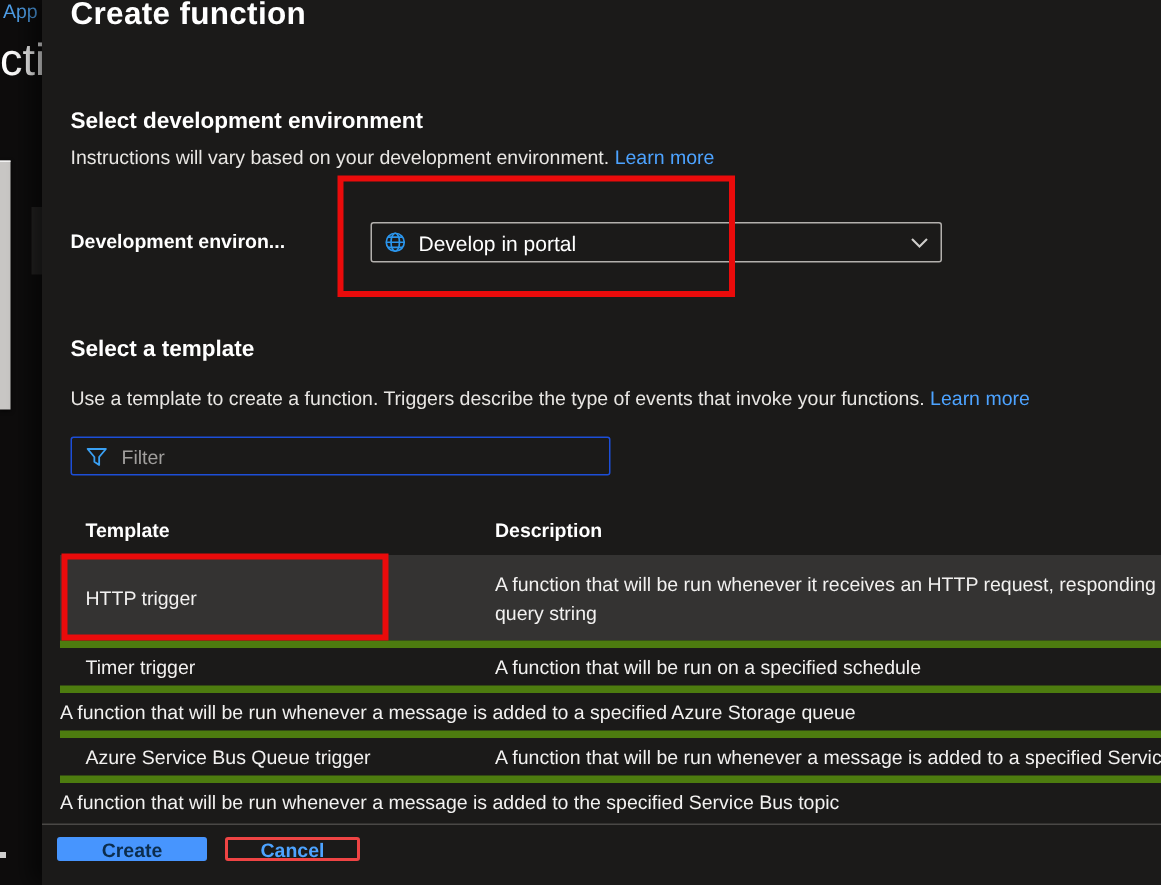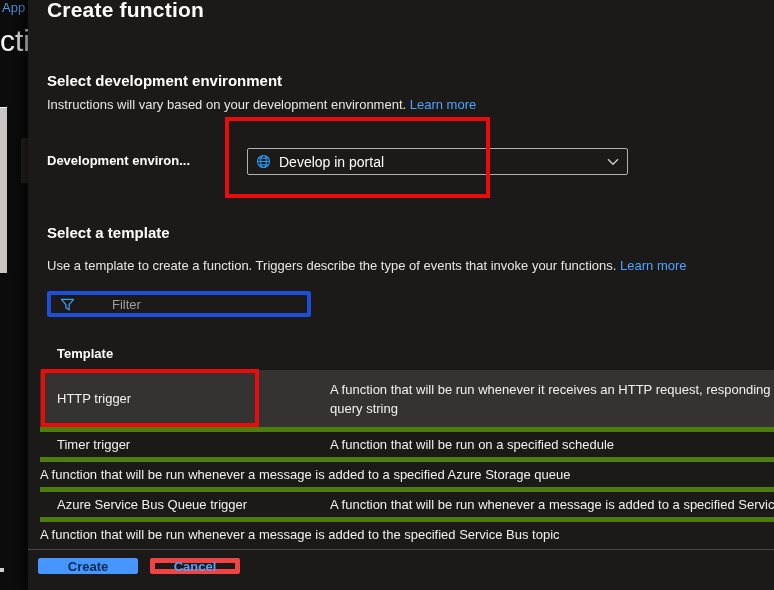--- a/index.html
+++ b/index.html
@@ -33,23 +33,23 @@
 
   .dropdown {
     left:219px; top:148px; width:381px; height:27px;
     border:1px solid #b3b0ad; border-radius:2px; background:#1b1a19;
     display:flex; align-items:center; padding:0 8px; cursor:pointer;
   }
   .dropdown .value { font-size:14px; color:#fff; margin-left:8px; }
   .dropdown .chev { margin-left:auto; display:flex; align-items:center; }
 
   .filter-box {
-    left:19px; top:291px; width:264px; height:26px;
-    border:4px solid #1d4ed8; border-radius:2px; background:transparent;
-    display:flex; align-items:center; padding:0 9px;gap:28px;
+    left:19px; top:291px; width:360px; height:26px;
+    border:1px solid #1d4ed8; border-radius:2px; background:transparent;
+    display:flex; align-items:center; padding:0 9px;
   }
   .filter-box input {
     flex:1; background:transparent; border:none; outline:none;
     font-family:"Liberation Sans", sans-serif; font-size:13px; color:#fff; margin-left:9px;
   }
   .filter-box input::placeholder { color:#a19f9d; }
 
   
   .tbl { left:12px; top:337px; right:0; }
   .trow { display:flex; align-items:center;gap:25px; }
@@ -66,21 +66,21 @@
   
   .anno { border:4px solid #ea0b0b; background:transparent; pointer-events:none; }
   .anno1 { left:197px; top:117px; width:265px; height:81px; }
   .anno2 { left:13px; top:369px; width:218px; height:58px; }
 
   
   .footer { left:0; right:0; bottom:0; height:41px; background:#1b1a19; border-top:1px solid #4a4846; }
   .btn { position:absolute; top:8px; height:16px; border-radius:2px; font-family:"Liberation Sans", sans-serif;
          font-size:13px; display:flex; align-items:center; justify-content:center; cursor:pointer; }
   .btn-create { left:10px; width:100px; background:#4795fe; border:1px solid #4795fe; color:#0c2d4d; font-weight:600; }
-  .btn-cancel { left:122px; width:90px; background:transparent; border:5px solid #ef4444; color:#4da3ff; font-weight:700; }
+  .btn-cancel { left:122px; width:90px; background:transparent; border:2px solid #ef4444; color:#4da3ff; font-weight:700; }
 
   svg { display:block; }
 </style>
 </head>
 <body>
 
 <div id="screen">
 
   <div class="abs underlay-link">App</div>
   <div class="abs underlay-heading">cti</div>
@@ -129,20 +129,21 @@
         <svg width="15" height="15" viewBox="0 0 16 16" fill="none" stroke="#3aa0f3" stroke-width="1.3" stroke-linejoin="round">
           <path d="M1.5 2.5h13L9.7 8.2v5.6l-3.4-2.3V8.2z"></path>
         </svg>
       </span>
       <input type="text" placeholder="Filter" style="">
     </div>
 
     <div class="abs tbl">
       <div class="trow thead">
         <div class="cell-template hcell">Template</div>
+        <div class="cell-desc hcell">Description</div>
       </div>
 
       <div class="trow trow-sel">
         <div class="cell-template tcell-text">HTTP trigger</div>
         <div class="cell-desc">
             <div class="desc-wrap">A function that will be run whenever it receives an HTTP request, responding based on data in the body or query string</div>
           </div>
       </div>
 
       <div class="trow trow-norm">

